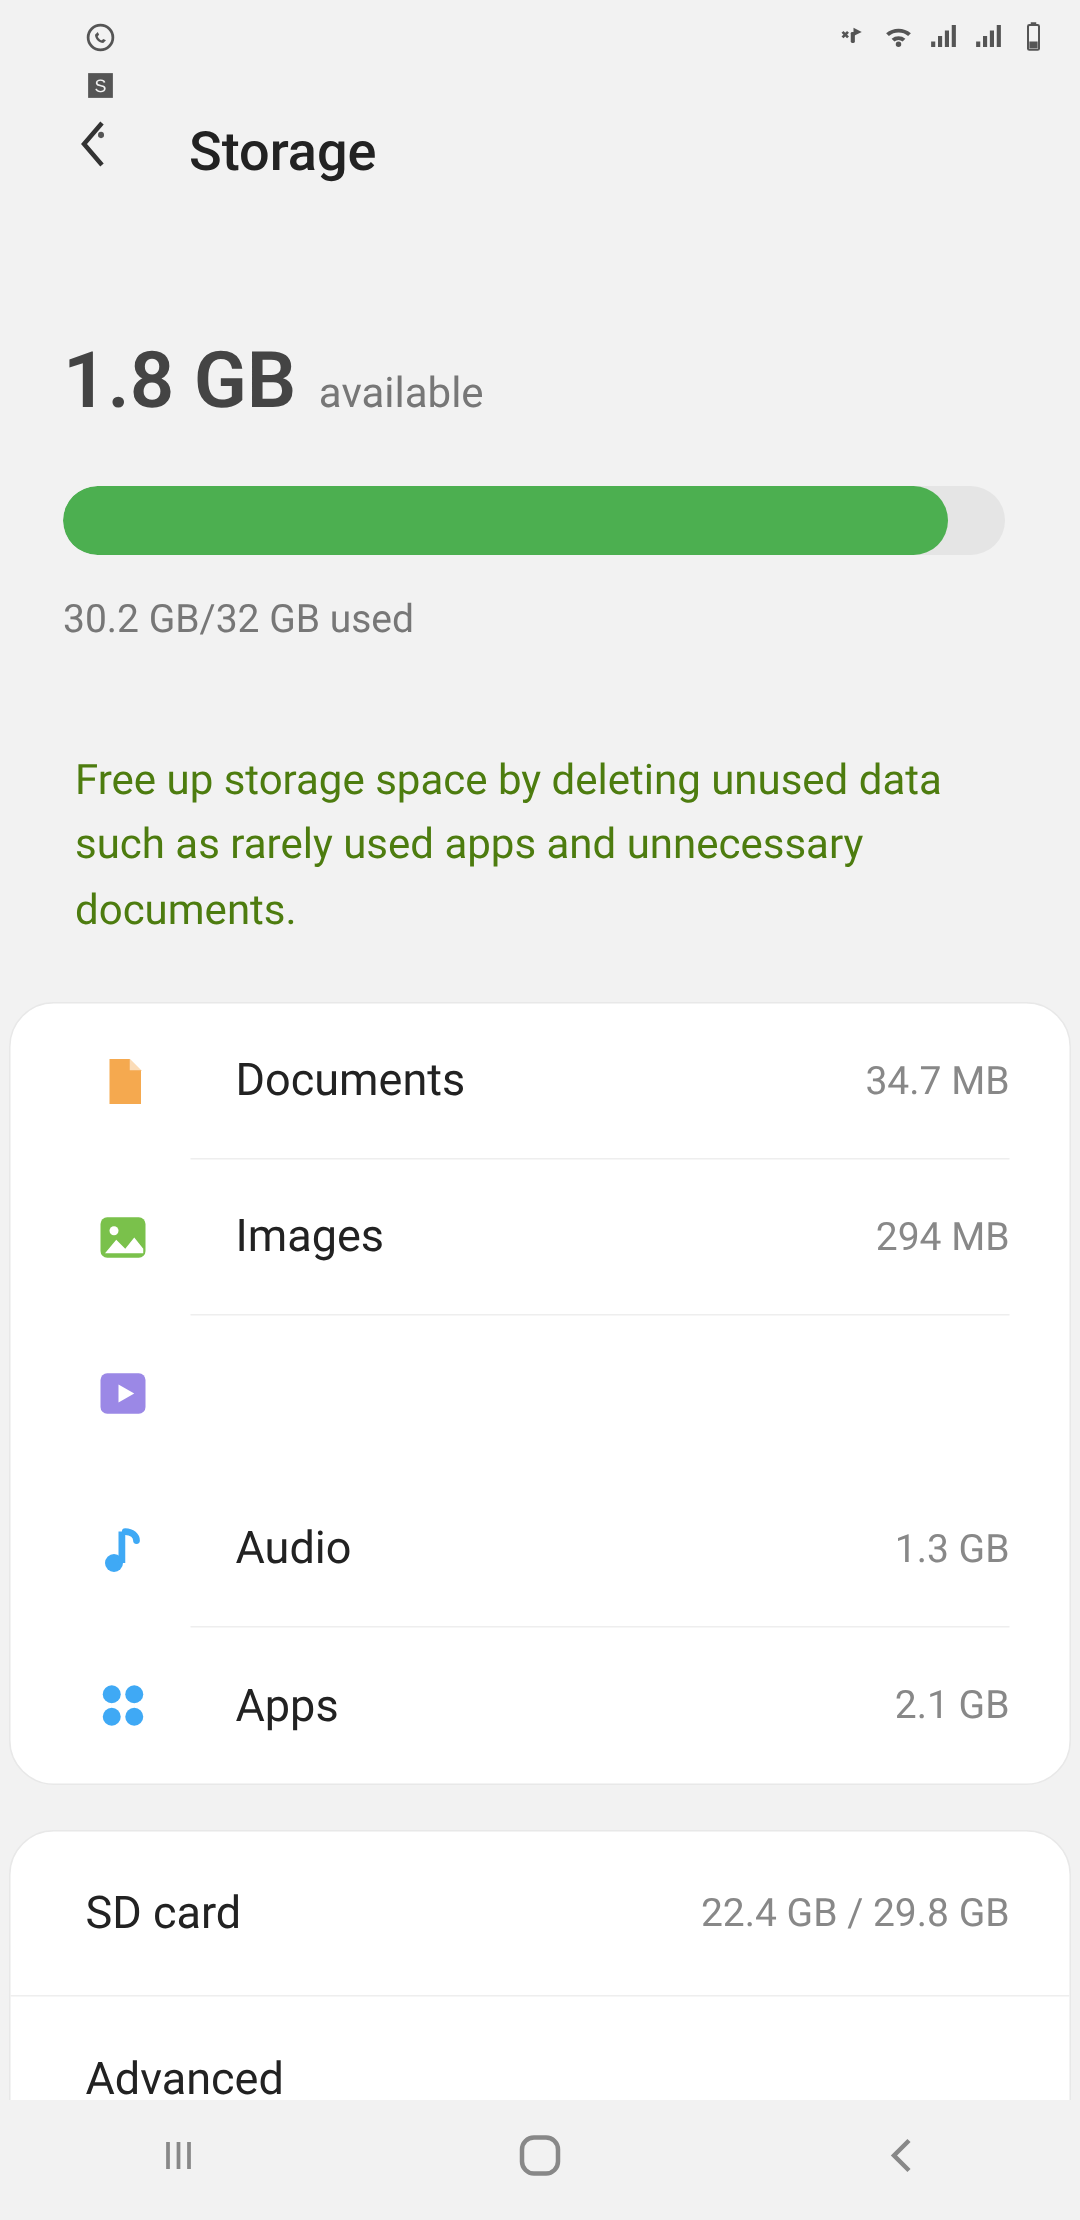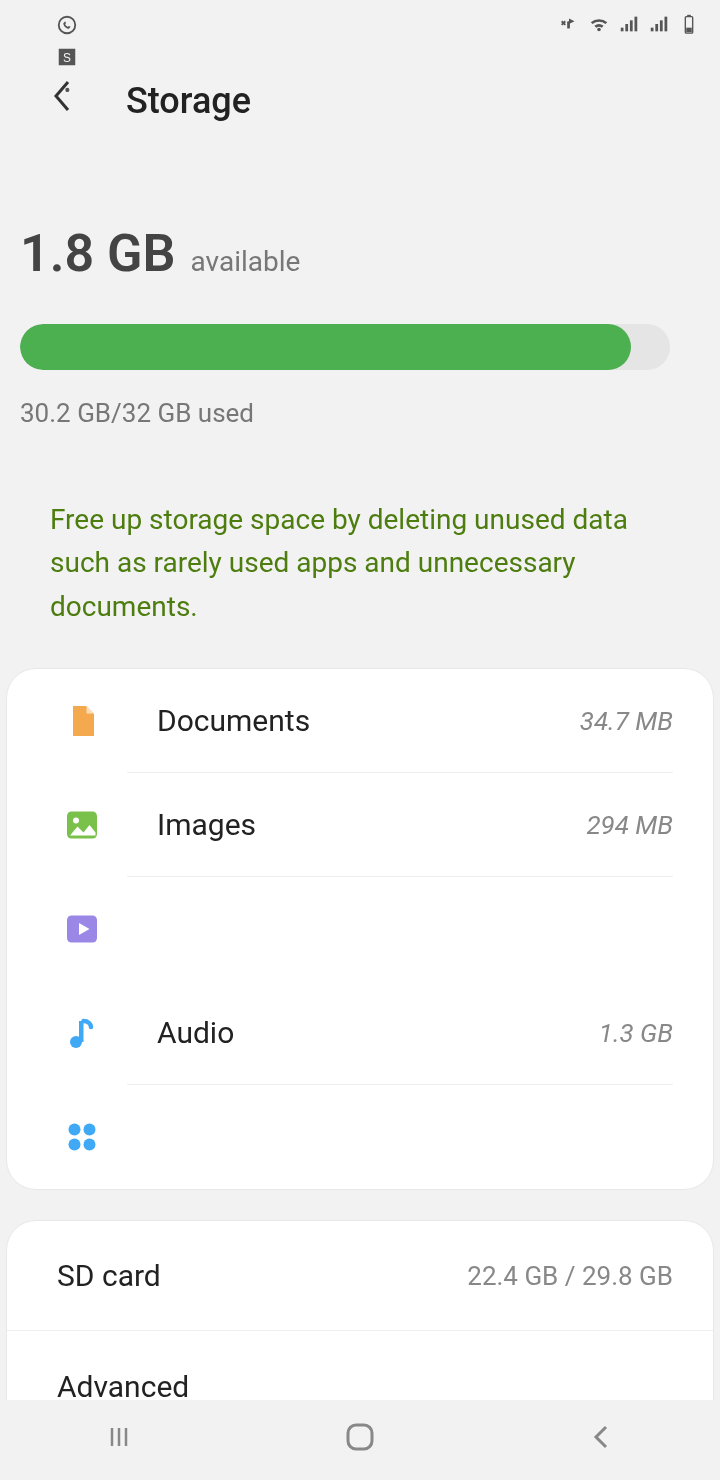--- a/index.html
+++ b/index.html
@@ -26,21 +26,21 @@
   .status-icon { width: 22px; height: 22px; display: inline-flex; align-items: center; justify-content: center; }
   .header {
     display: flex;
     align-items: center;
     padding: 30px 30px 10px 50px;
     gap: 52px;
   }
   .back-chevron { font-size: 36px; color: #333; font-weight: 300; }
   .header-title { font-size: 36px; font-weight: 500; color: #222; }
   .summary {
-    padding: 90px 50px 30px 20px;
+    padding: 90px 50px 30px 42px;
   }
   .available-line { display: flex; align-baseline: baseline; gap: 15px; align-items: baseline;}
   .available-size { font-size: 52px; font-weight: 600; color: #444; }
   .available-label { font-size: 28px; color: #777; }
   .progress-track {
     margin-top: 40px;
     height: 46px;
     background: #e5e5e5;
     border-radius: 23px;
     overflow: hidden;
@@ -83,21 +83,21 @@
     flex: 1;
     display: flex;
     justify-content: space-between;
     align-items: center;
     height: 100%;
     border-bottom: 1px solid #eee;
     padding-left: 30px;
   }
   .cat-row:last-child .cat-label-wrap { border-bottom: none; }
   .cat-label { font-size: 30px; color: #222; }
-  .cat-size { font-size: 26px; color: #888; font-style: italic; }
+  .cat-size { font-size: 26px; color: #888; }
   .card2 { margin-top: 30px; }
   .simple-row {
     display: flex;
     justify-content: space-between;
     align-items: center;
     height: 110px;
     padding: 0 40px 0 50px;
     border-bottom: 1px solid #eee;
   }
   .simple-row:last-child { border-bottom: none; }
@@ -252,20 +252,24 @@
     </div>
   </div>
   <div class="cat-row">
     <div class="cat-icon">
       <svg viewBox="0 0 24 24" fill="#3fa9f5">
           <circle cx="7" cy="7" r="4"></circle>
           <circle cx="17" cy="7" r="4"></circle>
           <circle cx="7" cy="17" r="4"></circle>
           <circle cx="17" cy="17" r="4"></circle>
         </svg>
+    </div>
+    <div class="cat-label-wrap">
+      <span class="cat-label">Apps</span>
+      <span class="cat-size">2.1 GB</span>
     </div>
   </div>
 </div>
 
 <div class="card card2">
   <div class="simple-row">
     <span class="simple-label">SD card</span>
     <span class="simple-value">22.4 GB / 29.8 GB</span>
   </div>
   <div class="simple-row">

